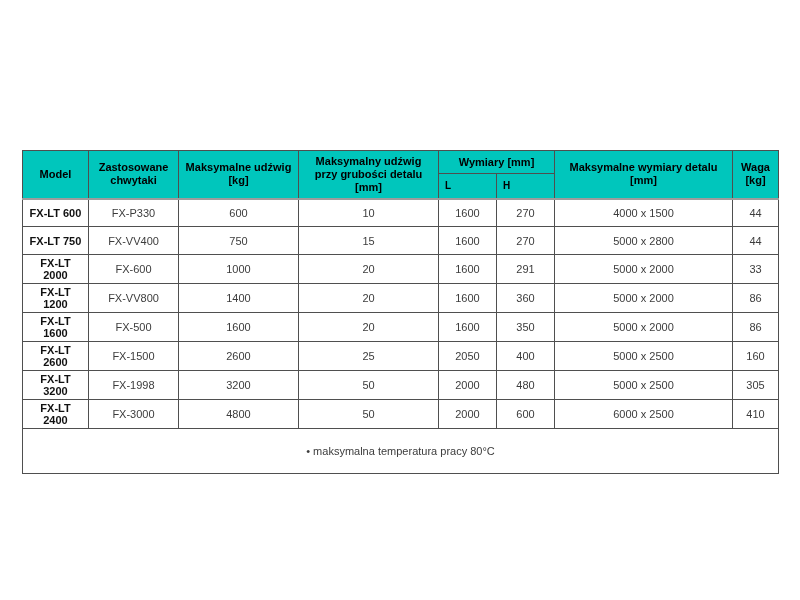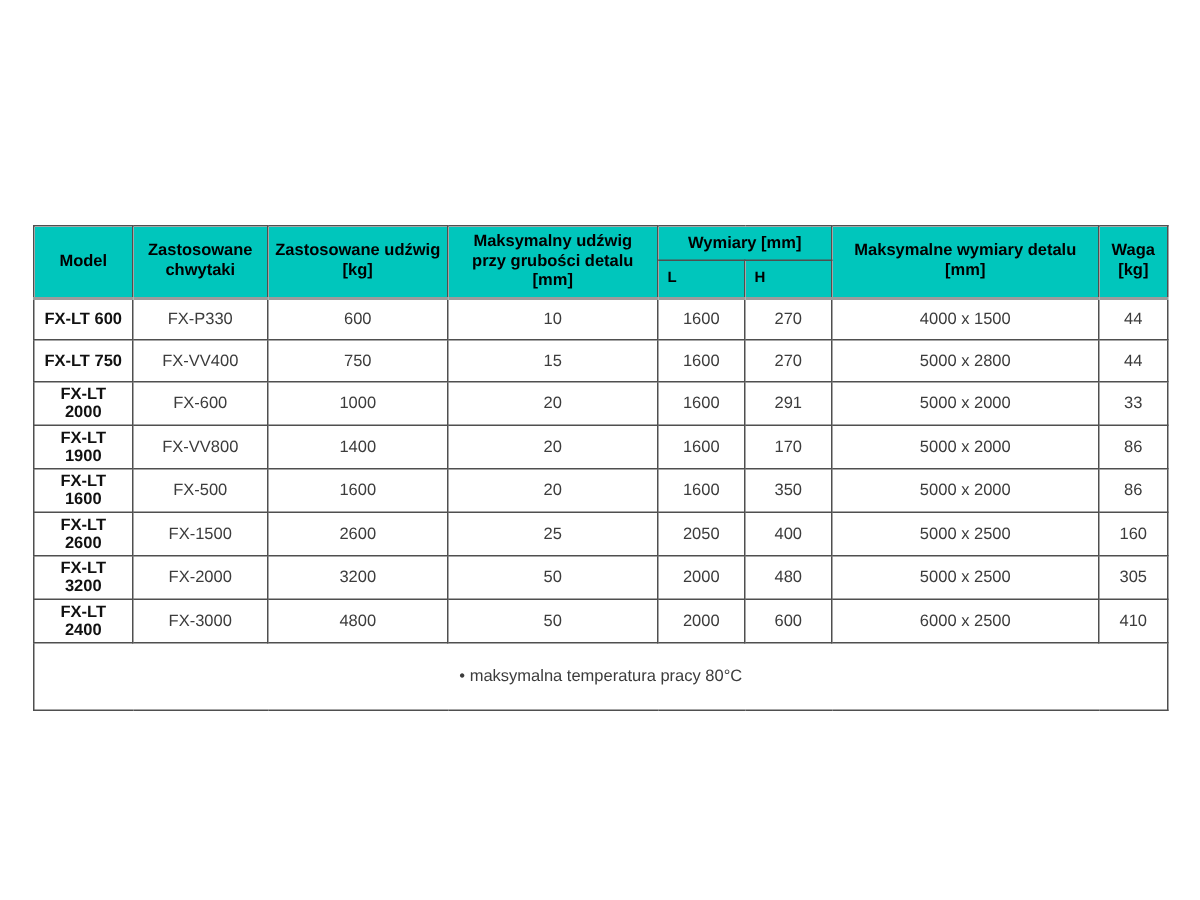--- a/index.html
+++ b/index.html
@@ -85,21 +85,21 @@
       <col style="width:140px">
       <col style="width:58px">
       <col style="width:58px">
       <col style="width:178px">
       <col style="width:46px">
     </colgroup>
     <thead>
       <tr class="hdr-main">
         <th rowspan="2" class="hdr-span">Model</th>
         <th rowspan="2" class="hdr-span">Zastosowane chwytaki</th>
-        <th rowspan="2" class="hdr-span">Zastosowane udźwig [kg]</th>
+        <th rowspan="2" class="hdr-span">Maksymalne udźwig [kg]</th>
         <th rowspan="2" class="hdr-span">Maksymalny udźwig przy grubości detalu [mm]</th>
         <th colspan="2">Wymiary [mm]</th>
         <th rowspan="2" class="hdr-span">Maksymalne wymiary detalu [mm]</th>
         <th rowspan="2" class="hdr-span">Waga [kg]</th>
       </tr>
       <tr class="hdr-sub">
         <th>L</th>
         <th>H</th>
       </tr>
     </thead>
@@ -128,26 +128,26 @@
         <td class="model-cell">FX-LT 2000</td>
         <td>FX-600</td>
         <td>1000</td>
         <td>20</td>
         <td>1600</td>
         <td>291</td>
         <td>5000 x 2000</td>
         <td>33</td>
       </tr>
       <tr>
-        <td class="model-cell">FX-LT 1900</td>
+        <td class="model-cell">FX-LT 1200</td>
         <td>FX-VV800</td>
         <td>1400</td>
         <td>20</td>
         <td>1600</td>
-        <td>170</td>
+        <td>360</td>
         <td>5000 x 2000</td>
         <td>86</td>
       </tr>
       <tr>
         <td class="model-cell">FX-LT 1600</td>
         <td>FX-500</td>
         <td>1600</td>
         <td>20</td>
         <td>1600</td>
         <td>350</td>
@@ -159,21 +159,21 @@
         <td>FX-1500</td>
         <td>2600</td>
         <td>25</td>
         <td>2050</td>
         <td>400</td>
         <td>5000 x 2500</td>
         <td>160</td>
       </tr>
       <tr>
         <td class="model-cell">FX-LT 3200</td>
-        <td>FX-2000</td>
+        <td>FX-1998</td>
         <td>3200</td>
         <td>50</td>
         <td>2000</td>
         <td>480</td>
         <td>5000 x 2500</td>
         <td>305</td>
       </tr>
       <tr>
         <td class="model-cell">FX-LT 2400</td>
         <td>FX-3000</td>

